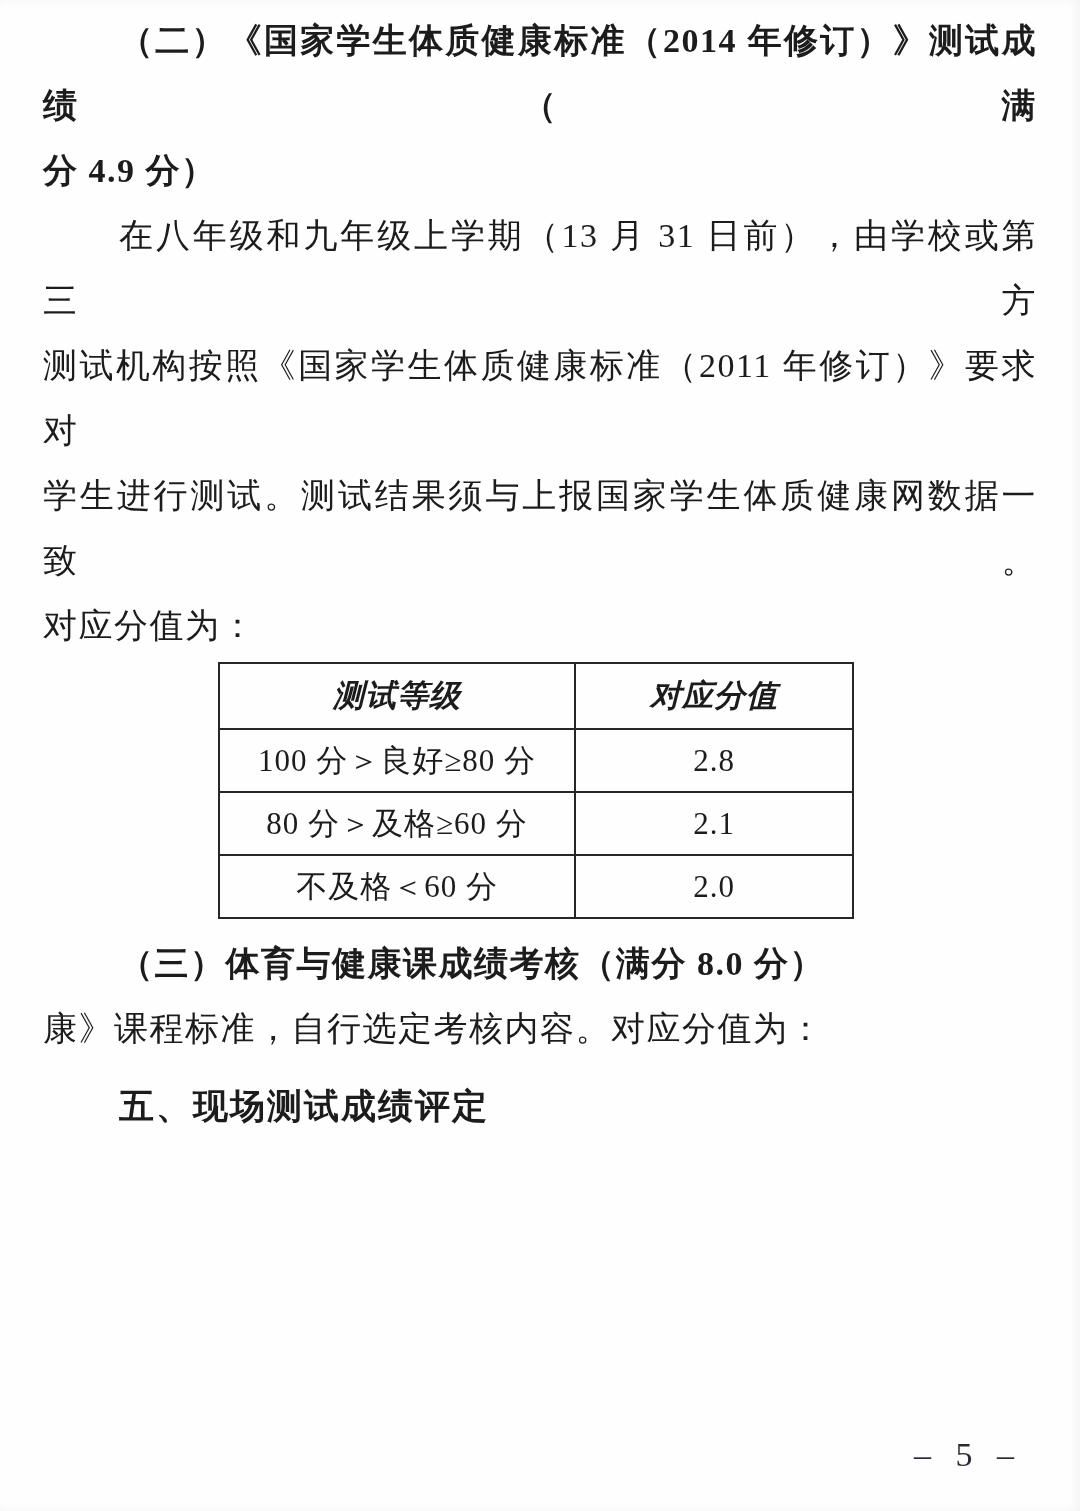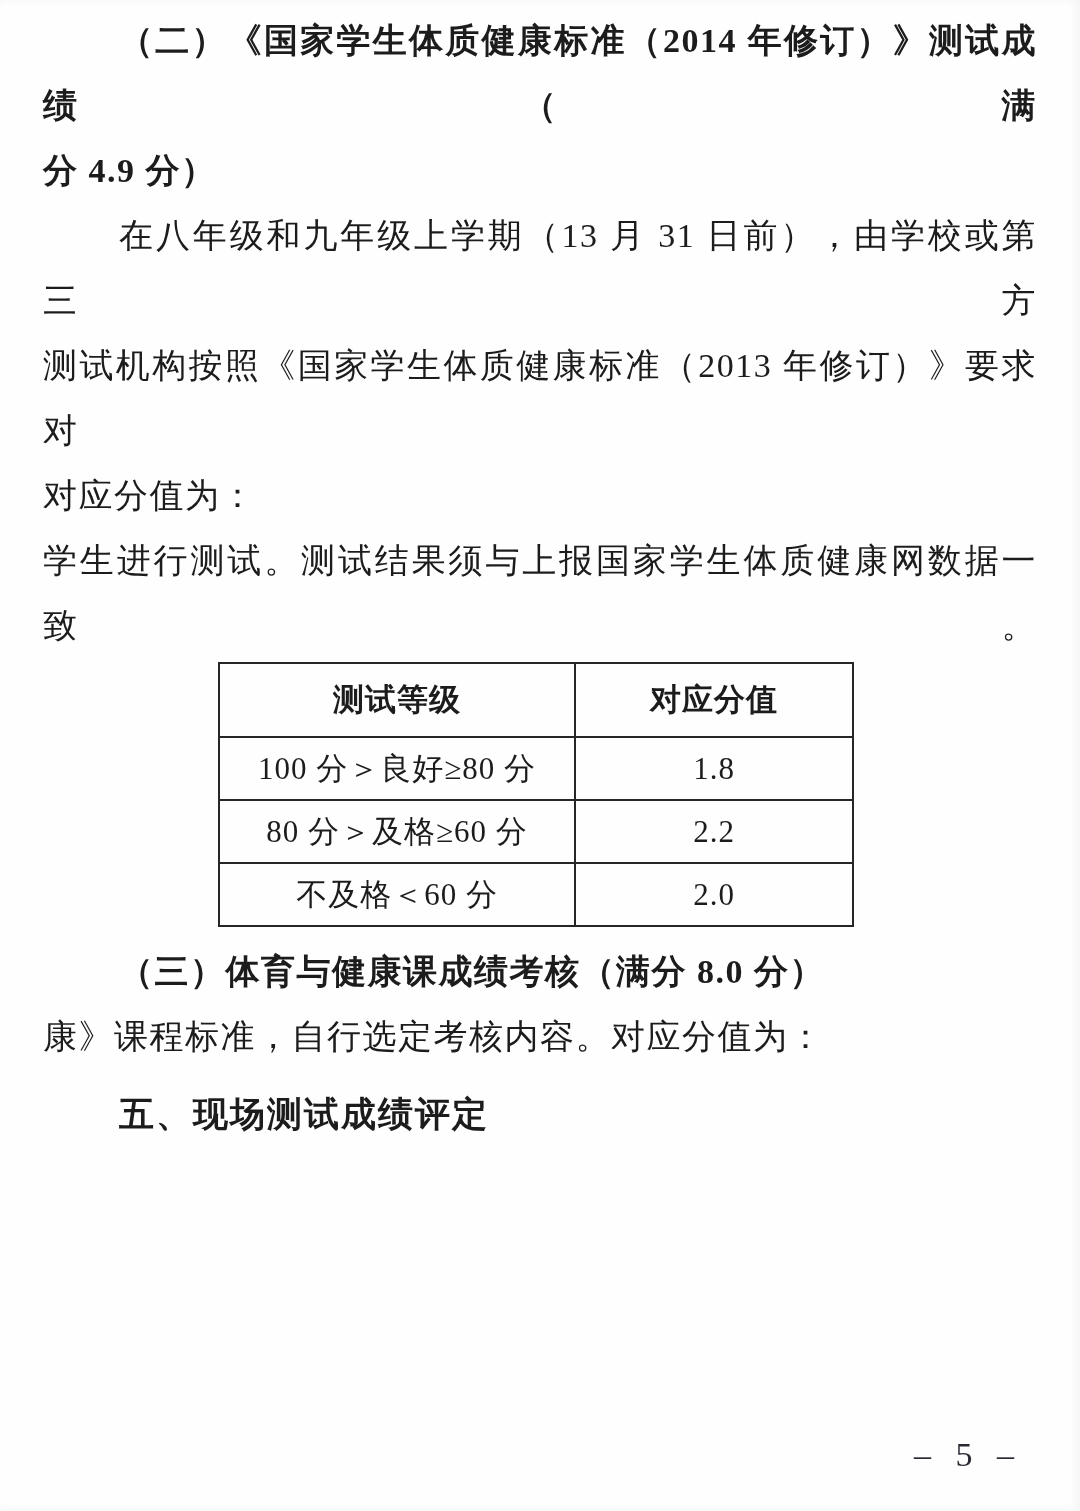--- a/index.html
+++ b/index.html
@@ -35,21 +35,21 @@
     margin: 4px 0 4px 175px;
     letter-spacing: 1px;
   }
   table.score th, table.score td {
     border: 2px solid #262626;
     text-align: center;
     vertical-align: middle;
     font-size: 31px;
     line-height: 1.2;
   }
-  table.score th { font-weight: 600; height: 74px; }
+  table.score th { font-weight: 600; height: 66px; font-style: italic; }
   table.score td { height: 63px; font-weight: normal; margin-top: 28px; }
   .gap-before { margin-top: 12px; }
   .pagenum {
     position: absolute;
     right: 58px;
     bottom: 24px;
     font-size: 34px;
     letter-spacing: 8px;
     color: #2a2a35;
   }
@@ -60,42 +60,42 @@
 <div class="page">
   <div class="content">
 
     <div class="para kai">
       <div class="line indent fill">（二）《国家学生体质健康标准（2014 年修订）》测试成绩（满</div>
       <div class="line">分 4.9 分）</div>
     </div>
 
     <div class="para">
       <div class="line indent fill">在八年级和九年级上学期（13 月 31 日前），由学校或第三方</div>
-      <div class="line fill">测试机构按照《国家学生体质健康标准（2013 年修订）》要求对</div>
+      <div class="line fill">测试机构按照《国家学生体质健康标准（2011 年修订）》要求对</div>
+      <div class="line fill">学生进行测试。测试结果须与上报国家学生体质健康网数据一致。</div>
       <div class="line">对应分值为：</div>
-      <div class="line fill">学生进行测试。测试结果须与上报国家学生体质健康网数据一致。</div>
     </div>
 
     <table class="score">
       <colgroup>
           <col style="width:356px">
           <col style="width:278px">
         </colgroup>
       <tbody>
           <tr>
         <th>测试等级</th>
         <th>对应分值</th>
       </tr>
       <tr>
         <td>100 分＞良好≥80 分</td>
-        <td>1.8</td>
+        <td>2.8</td>
       </tr>
       <tr>
         <td>80 分＞及格≥60 分</td>
-        <td>2.2</td>
+        <td>2.1</td>
       </tr>
       <tr>
         <td>不及格＜60 分</td>
         <td>2.0</td>
       </tr>
     </tbody>
       </table>
 
     <div class="para kai gap-before">
       <div class="line indent">（三）体育与健康课成绩考核（满分 8.0 分）</div>

